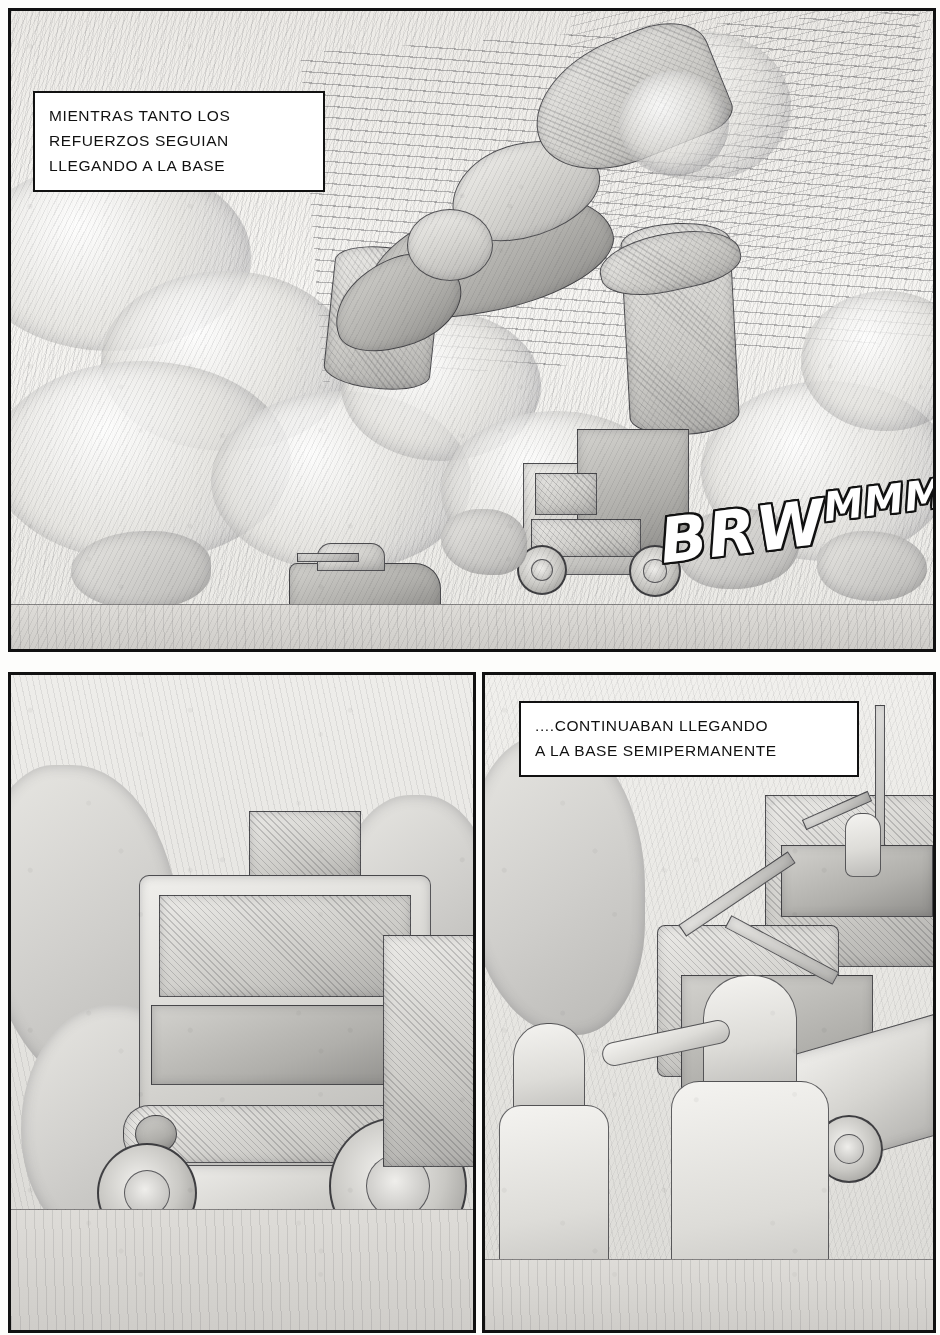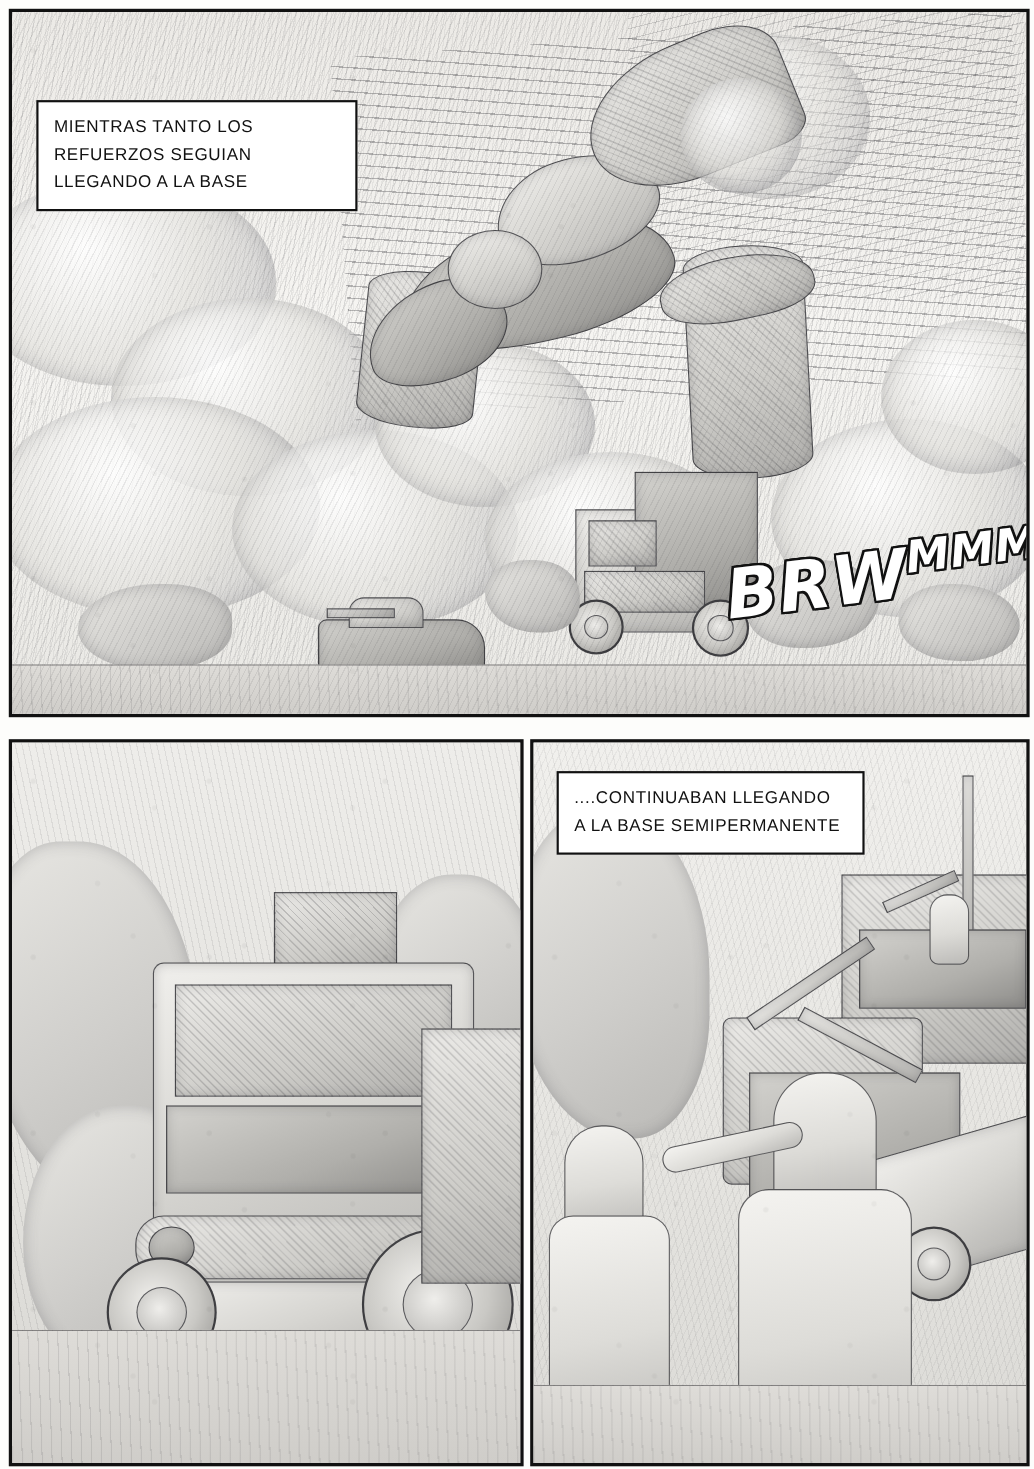--- a/index.html
+++ b/index.html
@@ -139,21 +139,21 @@
     font-size: 15.5px;
     line-height: 1.62;
     letter-spacing: .6px;
     padding: 10px 14px 12px 14px;
     box-sizing: border-box;
     white-space: pre-line;
     z-index: 20;
   }
   #caption-1 { left: 22px; top: 32px;  width: 292px; margin-top: 48px; }
   #caption-2 { left: 16px; top: 26px;  width: 368px; }
-  #caption-3 { left: 21px; top: 26px;  width: 280px; }
+  #caption-3 { left: 34px; top: 26px;  width: 340px; }
 
   
   .sfx {
     position: absolute;
     z-index: 22;
     font-family: "DejaVu Sans", sans-serif;
     font-weight: bold;
     font-style: italic;
     color: #ffffff;
     -webkit-text-stroke: 3px #111;

